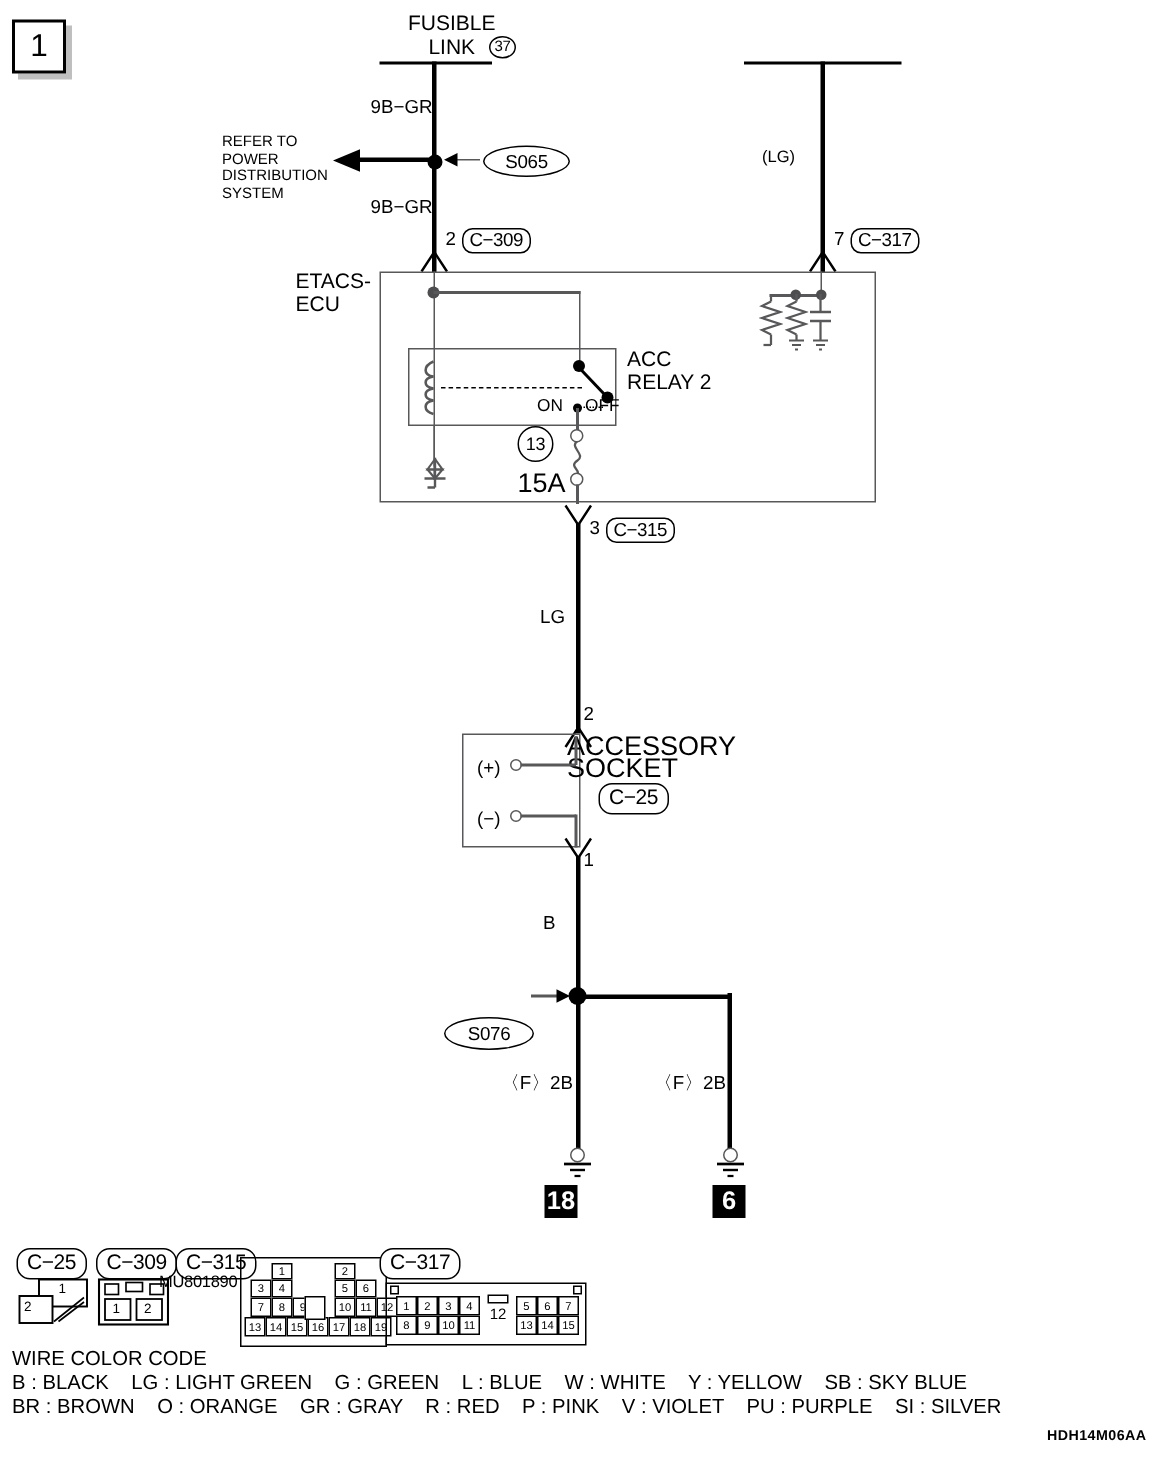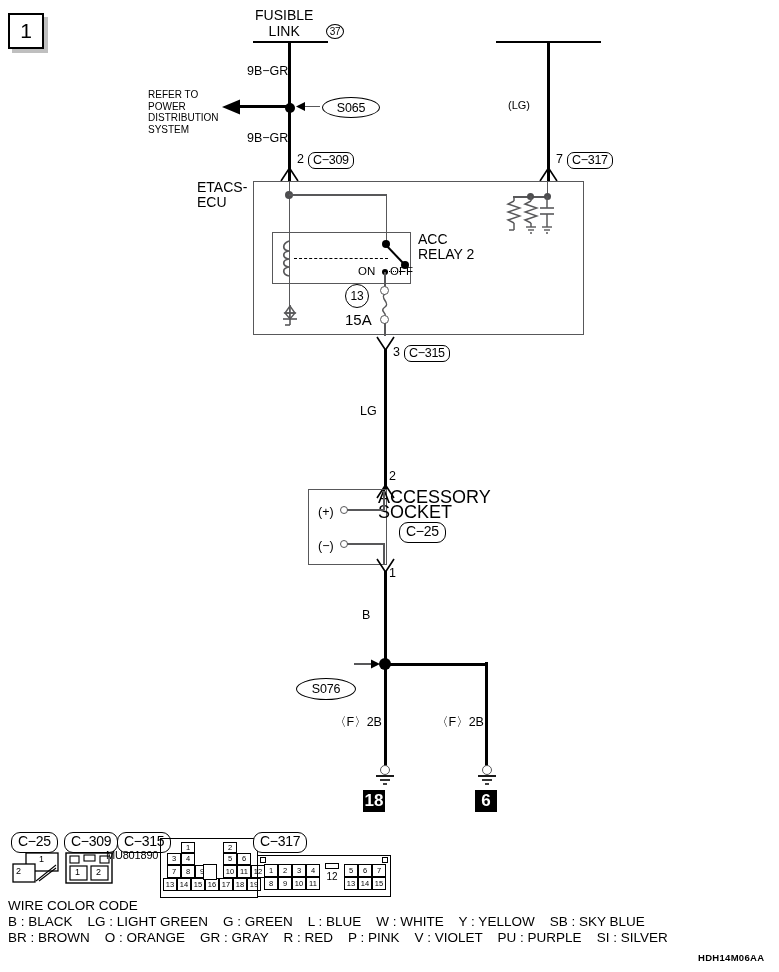--- a/index.html
+++ b/index.html
@@ -93,21 +93,21 @@
   .docid{position:absolute;font-size:9.5px;letter-spacing:0.3px;font-weight:bold;}
 </style>
 </head>
 <body>
 
 <div id="page">
 
   <div class="pagenum-shadow"></div>
   <div class="pagenum">1</div>
 
-  <div class="txt" style="left:255px;top:8px;font-size:14px;text-align:center;">FUSIBLE
+  <div class="txt" style="left:272px;top:8px;font-size:14px;text-align:center;">FUSIBLE
 LINK</div>
   <div class="oval" style="left:326px;top:24px;width:16px;height:13px;font-size:10px;">37</div>
 
   <div class="hline" style="left:253px;top:41px;width:75px;height:2.4px;"></div>
 
   <div class="hline" style="left:496px;top:41px;width:105px;height:2.4px;"></div>
 
   <div class="vline" style="left:288px;top:41px;width:3px;height:66px;"></div>
   <div class="txt" style="left:247px;top:64px;font-size:12.5px;">9B−GR</div>
 
@@ -185,21 +185,21 @@
     <line x1="5" y1="20" x2="10" y2="20" stroke="#58585a" stroke-width="1.6"></line>
   </svg>
 
   <div class="vline thin" style="left:384.3px;top:272px;width:1.6px;height:15px;"></div>
   <div class="ocirc" style="left:380px;top:286px;width:9px;height:9px;"></div>
   <svg class="abs" style="left:378px;top:294px;" width="14" height="22" viewBox="0 0 14 22">
     <path d="M7,0 C1,4 13,9 7,13 C1,17 9,19 7,22" fill="none" stroke="#58585a" stroke-width="1.5"></path>
   </svg>
   <div class="ocirc" style="left:380px;top:315px;width:9px;height:9px;"></div>
   <div class="oval" style="left:345px;top:284px;width:22px;height:22px;font-size:12px;">13</div>
-  <div class="txt" style="left:345px;top:312px;font-size:15px;">15A</div>
+  <div class="txt" style="left:345px;top:312px;font-size:18px;">15A</div>
   <div class="vline thin" style="left:384.3px;top:323px;width:1.6px;height:13px;"></div>
 
   <div class="vline thin" style="left:546.8px;top:181px;width:1.6px;height:16px;"></div>
   <div class="hline thin" style="left:513px;top:196px;width:35px;height:1.6px;"></div>
   <div class="dotg" style="left:527px;top:193px;width:7px;height:7px;"></div>
   <div class="dotg" style="left:543.5px;top:193px;width:7px;height:7px;"></div>
 
   <svg class="abs" style="left:506px;top:196px;" width="16" height="40" viewBox="0 0 16 40">
     <line x1="8" y1="0" x2="8" y2="5" stroke="#58585a" stroke-width="1.5"></line>
     <polyline points="8,5 2,8 14,12 2,16 14,20 2,24 8,27" fill="none" stroke="#58585a" stroke-width="1.5"></polyline>

